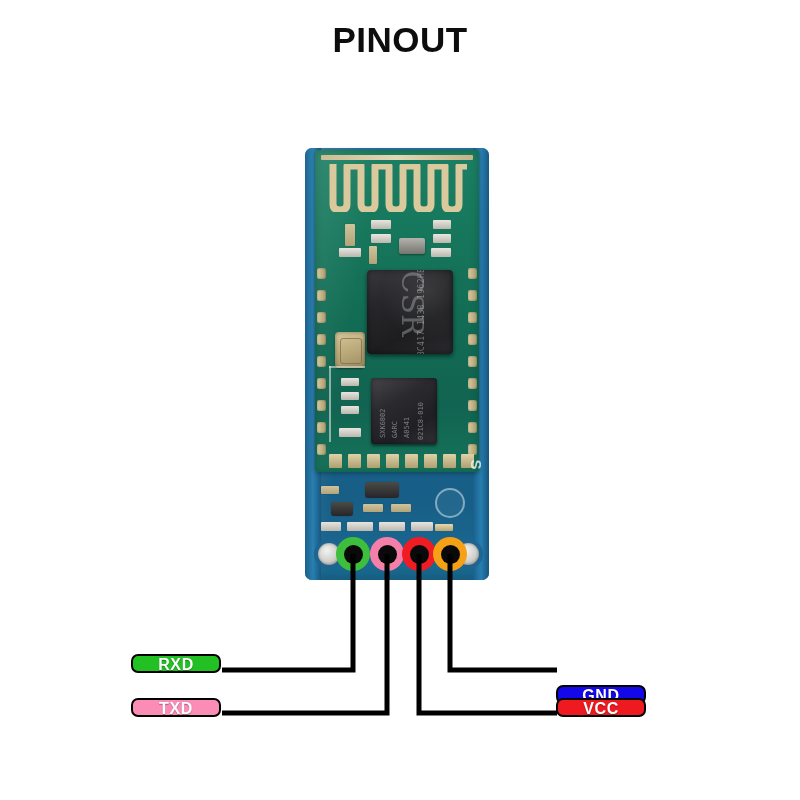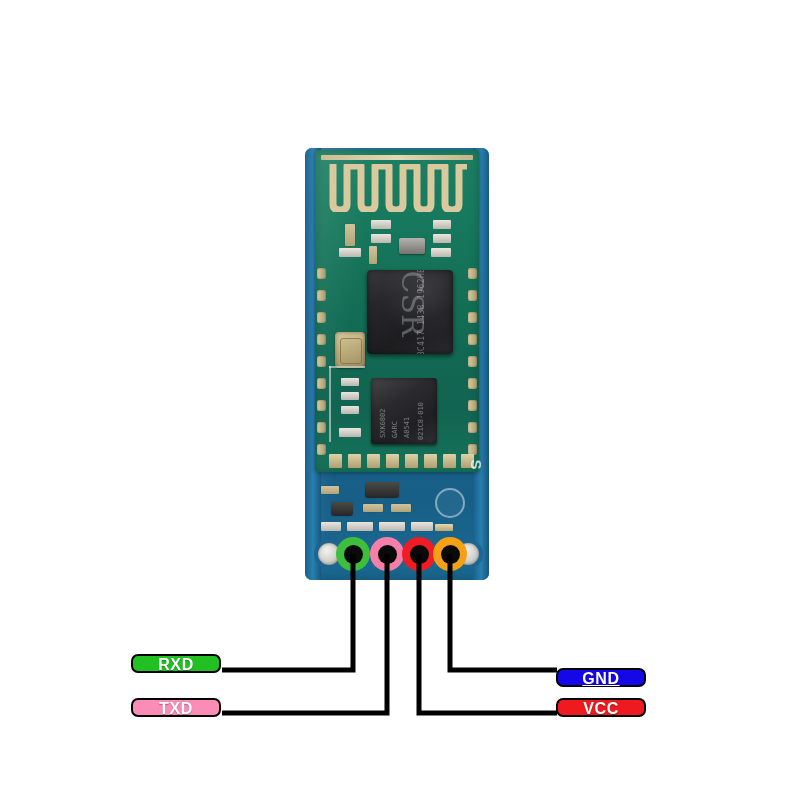--- a/index.html
+++ b/index.html
@@ -323,20 +323,21 @@
     letter-spacing: 0.6px;
     color: #ffffff;
     text-shadow: 0 1px 1px rgba(0,0,0,0.35);
     font-family: "Liberation Sans", sans-serif;
   }
 </style>
 </head>
 <body>
 
 <div id="title-block">
+  <div id="page-title">PINOUT</div>
 </div>
 
 <div id="board-wrap">
 
   <div id="carrier-board">
     <div id="carrier-left-rail"></div>
     <div id="carrier-right-rail"></div>
   </div>
 
   <div id="module-board">
@@ -457,18 +458,18 @@
 
   <path d="M450 554 L450 670 L557 670" fill="none" stroke="#000000" stroke-width="5" stroke-linejoin="miter"></path>
 </svg>
 
 <div class="pin-label" style="left:131px; top:654px; background:#22c022;">
   <span>RXD</span>
 </div>
 <div class="pin-label" style="left:131px; top:698px; background:#fb8cb6;">
   <span>TXD</span>
 </div>
-<div class="pin-label" style="left:556px; top:668px; background:#1407e8;text-decoration:underline;">
+<div class="pin-label" style="left:556px; top:685px; background:#1407e8;text-decoration:underline;">
   <span>GND</span>
 </div>
 <div class="pin-label" style="left:556px; top:698px; background:#ee1a1f;">
   <span>VCC</span>
 </div>
 
 </body></html>

